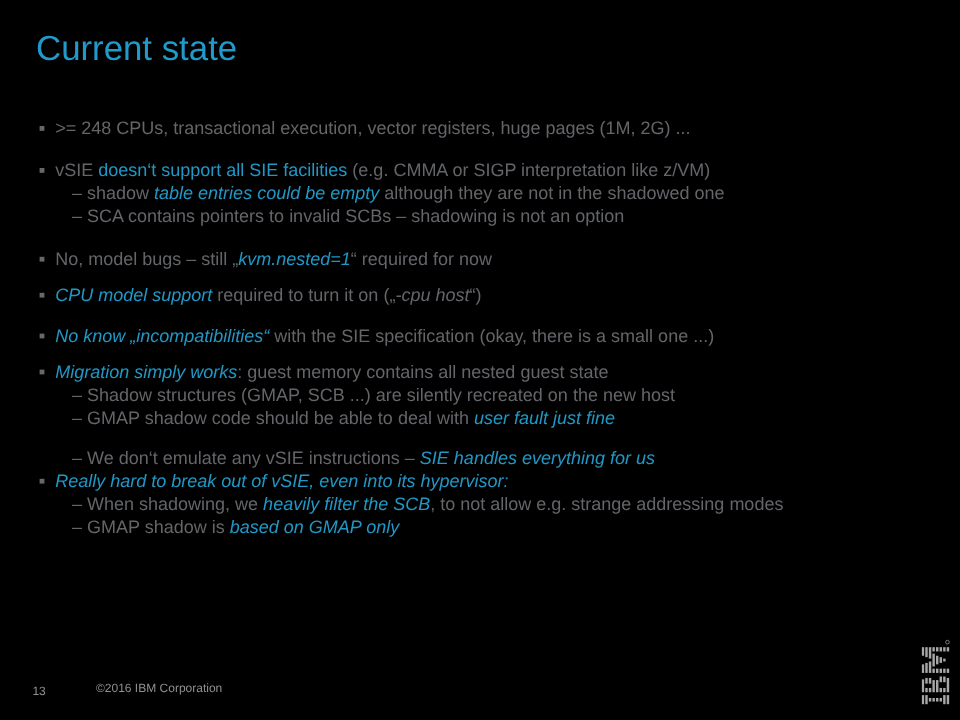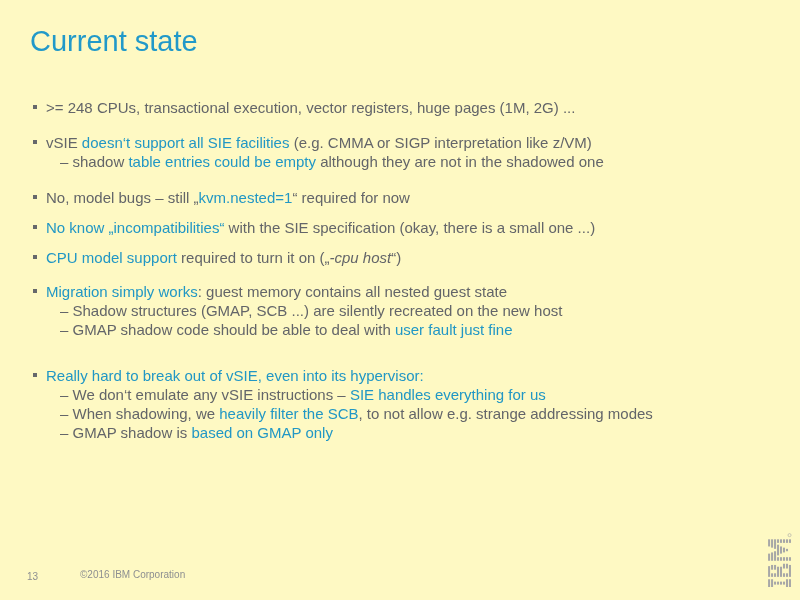--- a/index.html
+++ b/index.html
@@ -1,45 +1,45 @@
 <!DOCTYPE html>
 <html><head>
 <meta charset="utf-8">
 <style>
   html,body{margin:0;padding:0;}
   body{
     width:800px;height:600px;background:#ffffff;position:relative;overflow:hidden;
     font-family:"Liberation Sans","DejaVu Sans",sans-serif;
   }
-  .slide{position:absolute;inset:0;background:#fef9c3;}
+  .slide{position:absolute;inset:0;background:#000000;}
   .title{
     position:absolute;left:30px;top:24px;
     font-size:29px;line-height:34px;color:#2199c9;font-weight:400;letter-spacing:0;
     white-space:nowrap;
   }
   .content{
     position:absolute;left:30px;top:98px;width:760px;
     font-size:15px;line-height:19px;color:#636569;
   }
   .group{margin:0;}
   .g-mb16{margin-bottom:16px;}
   .g-mb17{margin-bottom:17px;margin-top:12px;}
   .g-mb11{margin-bottom:11px;}
   .g-mb15{margin-bottom:15px;}
-  .g-mb21{margin-bottom:27px;}
+  .g-mb21{margin-bottom:15px;}
   .line{white-space:nowrap;}
   .line.main{position:relative;padding-left:16px;}
   .line.sub{padding-left:30px;}
   .bsq{
     position:absolute;left:3px;top:7px;width:4px;height:4px;background:#66686b;
     display:inline-block;
   }
   .seg-plain{color:#636569;font-style:normal;}
   .seg-teal{color:#2197c5;font-style:normal;}
-  .seg-teal-italic{color:#2197c5;text-align:right;}
+  .seg-teal-italic{color:#2197c5;font-style:italic;text-align:right;}
   .seg-italic{color:#636569;font-style:italic;}
   .footer-page{
     position:absolute;left:27px;top:571px;font-size:10px;color:#8d8f91;
   }
   .footer-copy{
     position:absolute;left:80px;top:569px;font-size:10px;color:#8d8f91;
   }
   .ibm-logo-wrap{
     position:absolute;left:748px;top:524px;width:64px;height:64px;
     display:flex;align-items:center;justify-content:center;
@@ -65,63 +65,66 @@
     </div>
 
     <div class="group g-mb17">
       <div class="line main">
         <span class="bsq"></span>
         <span class="seg-plain">vSIE </span><span class="seg-teal">doesn‘t support all SIE facilities</span><span class="seg-plain"> (e.g. CMMA or SIGP interpretation like z/VM)</span>
       </div>
       <div class="line sub">
         <span class="seg-plain">– shadow </span><span class="seg-teal-italic">table entries could be empty</span><span class="seg-plain"> although they are not in the shadowed one</span>
       </div>
+      <div class="line sub">
+        <span class="seg-plain">– SCA contains pointers to invalid SCBs – shadowing is not an option</span>
+      </div>
     </div>
 
     <div class="group g-mb11">
       <div class="line main">
         <span class="bsq"></span>
         <span class="seg-plain">No, model bugs – still „</span><span class="seg-teal-italic">kvm.nested=1</span><span class="seg-plain">“ required for now</span>
       </div>
     </div>
 
+    <div class="group g-mb15">
+      <div class="line main">
+        <span class="bsq"></span>
+        <span class="seg-teal-italic">CPU model support</span><span class="seg-plain"> required to turn it on („</span><span class="seg-italic">-cpu host</span><span class="seg-plain">“)</span>
+      </div>
+    </div>
+
     <div class="group g-mb11">
       <div class="line main">
         <span class="bsq"></span>
         <span class="seg-teal-italic">No know „incompatibilities“</span><span class="seg-plain"> with the SIE specification (okay, there is a small one ...)</span>
-      </div>
-    </div>
-
-    <div class="group g-mb15">
-      <div class="line main">
-        <span class="bsq"></span>
-        <span class="seg-teal-italic">CPU model support</span><span class="seg-plain"> required to turn it on („</span><span class="seg-italic">-cpu host</span><span class="seg-plain">“)</span>
       </div>
     </div>
 
     <div class="group g-mb21">
       <div class="line main">
         <span class="bsq"></span>
         <span class="seg-teal-italic">Migration simply works</span><span class="seg-plain">: guest memory contains all nested guest state</span>
       </div>
       <div class="line sub">
         <span class="seg-plain">– Shadow structures (GMAP, SCB ...) are silently recreated on the new host</span>
       </div>
       <div class="line sub">
         <span class="seg-plain">– GMAP shadow code should be able to deal with </span><span class="seg-teal-italic">user fault just fine</span>
       </div>
     </div>
 
     <div class="group">
+      <div class="line sub">
+        <span class="seg-plain">– We don‘t emulate any vSIE instructions – </span><span class="seg-teal-italic">SIE handles everything for us</span>
+      </div>
       <div class="line main">
         <span class="bsq"></span>
         <span class="seg-teal-italic">Really hard to break out of vSIE, even into its hypervisor:</span>
-      </div>
-      <div class="line sub">
-        <span class="seg-plain">– We don‘t emulate any vSIE instructions – </span><span class="seg-teal-italic">SIE handles everything for us</span>
       </div>
       <div class="line sub">
         <span class="seg-plain">– When shadowing, we </span><span class="seg-teal-italic">heavily filter the SCB</span><span class="seg-plain">, to not allow e.g. strange addressing modes</span>
       </div>
       <div class="line sub">
         <span class="seg-plain">– GMAP shadow is </span><span class="seg-teal-italic">based on GMAP only</span>
       </div>
     </div>
 
   </div>

